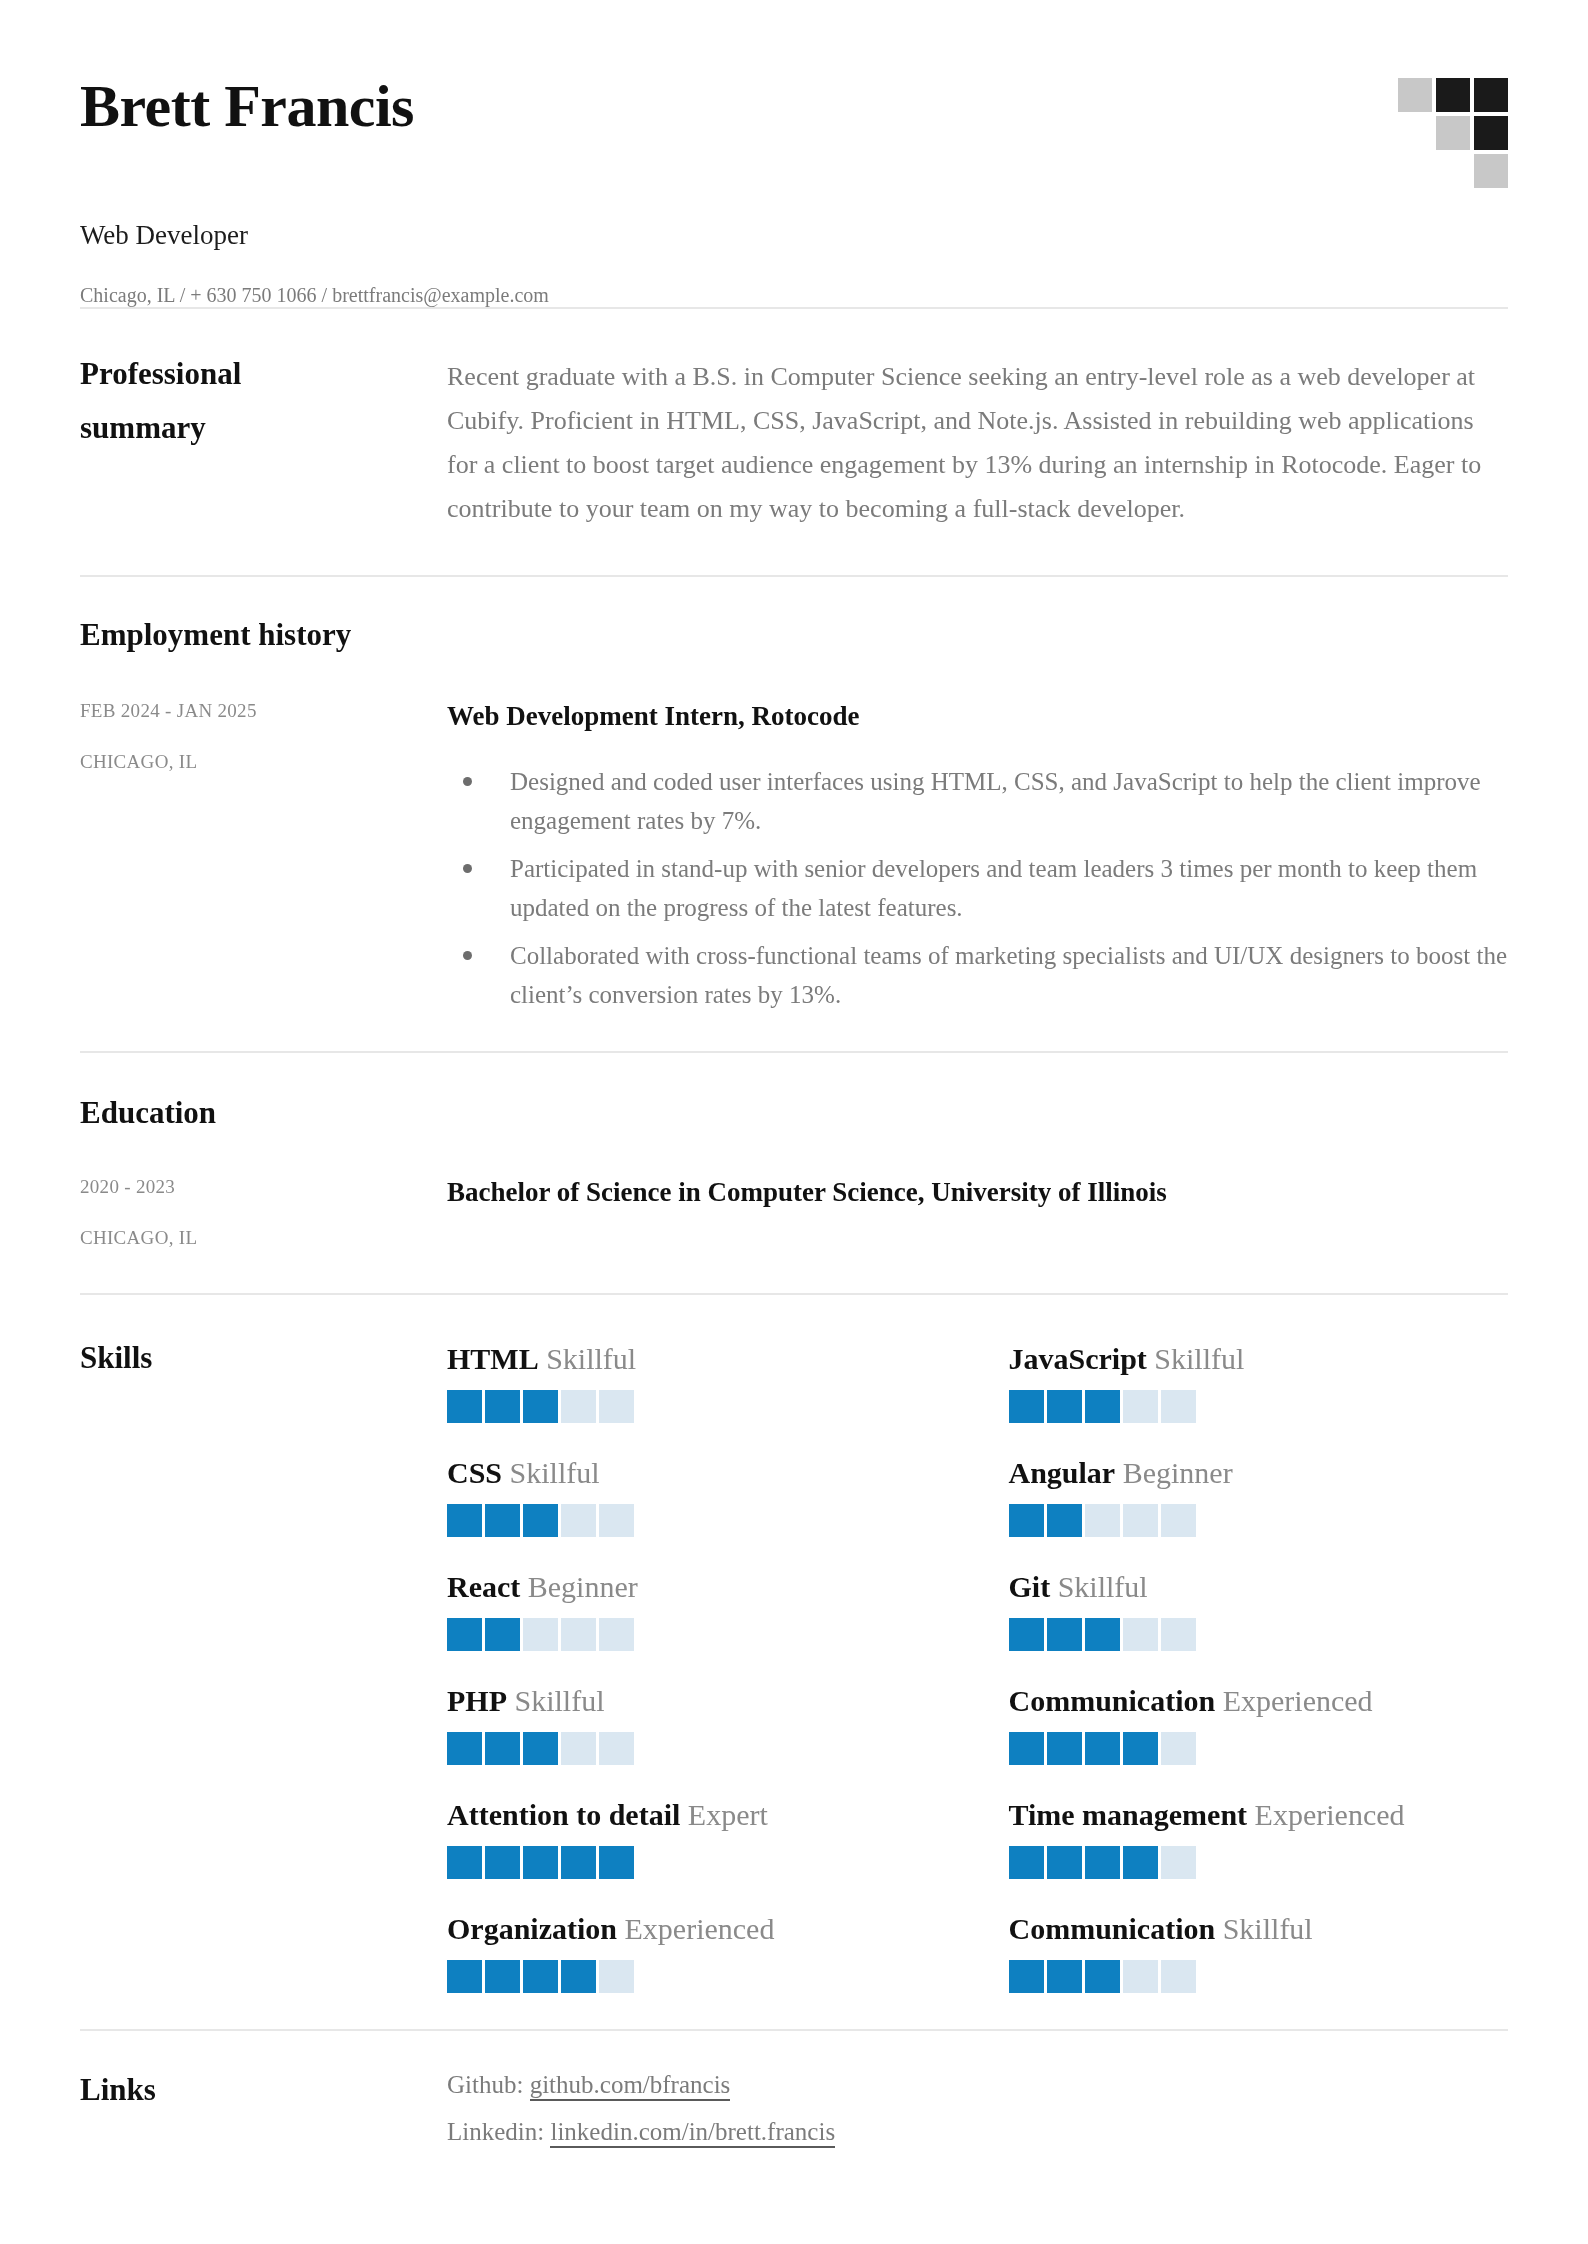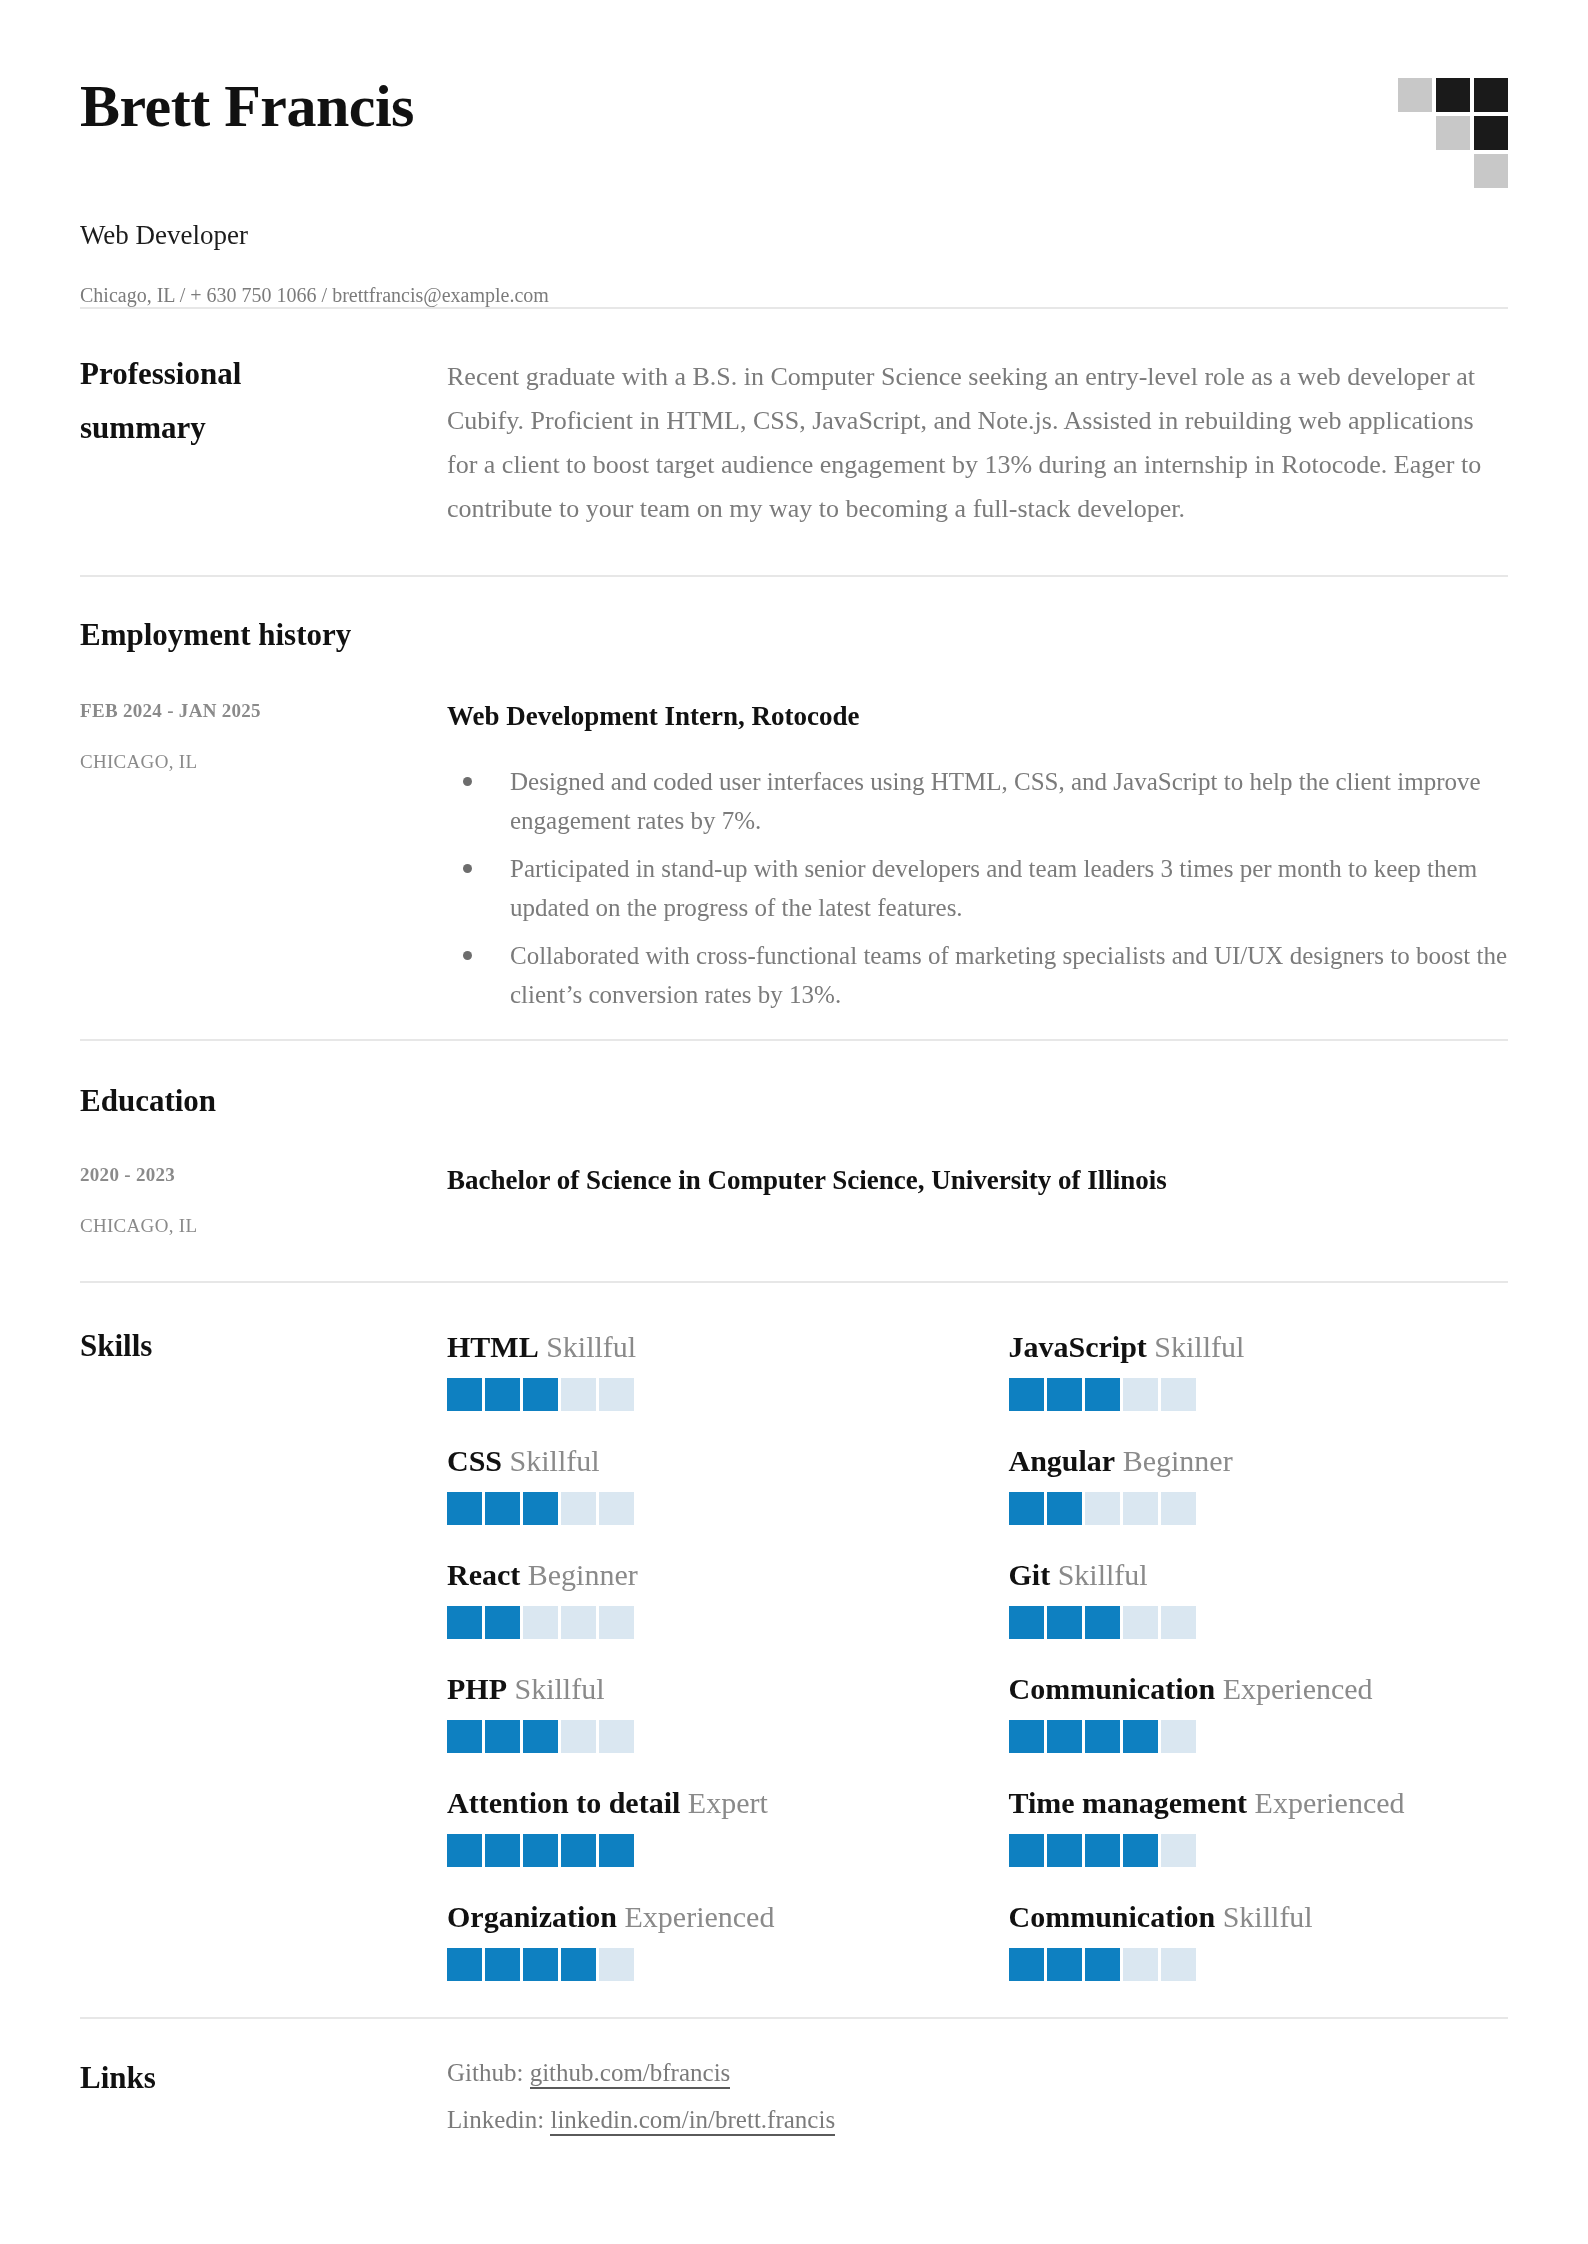--- a/index.html
+++ b/index.html
@@ -36,24 +36,24 @@
   .hr-1 { margin-top: 42px; }
 
   
   .grid { display: grid; grid-template-columns: 367px 1fr; align-items: start; }
   h2.section-title { font-size: 31px; font-weight: 700; color: #111111; line-height: 1.45; }
   .grid h2.section-title { max-width: 250px; line-height: 1.75; margin-top: -8px; }
 
   .section-summary { padding: 46px 0 44px 0; }
   .summary-text { font-size: 26px; line-height: 44px; color: #7b7b7b; padding-right: 10px; }
 
-  .section-employment { padding: 36px 0 16px 0; }
+  .section-employment { padding: 36px 0 28px 0; }
   .section-employment h2.section-title { margin-bottom: 42px; }
   .meta { font-size: 19px; color: #8a8a8a; letter-spacing: 0.3px; }
-  .meta .meta-dates { margin-bottom: 29px; font-weight: bold; }
+  .meta .meta-dates { margin-bottom: 29px; }
   h3.entry-title { font-size: 27px; font-weight: 700; color: #111111; line-height: 1.2; }
   .job .entry-title { margin-bottom: 30px; }
 
   ul.bullets { list-style: none; }
   ul.bullets li {
     display: flex; align-items: flex-start;
     font-size: 25px; line-height: 39px; color: #7b7b7b;
     padding-left: 16px; margin-bottom: 9px;
   }
   ul.bullets .dot {

